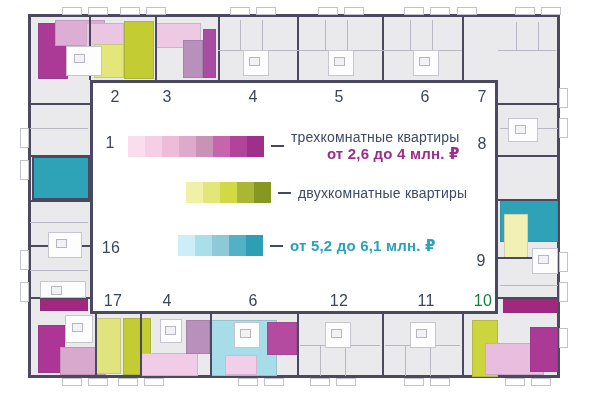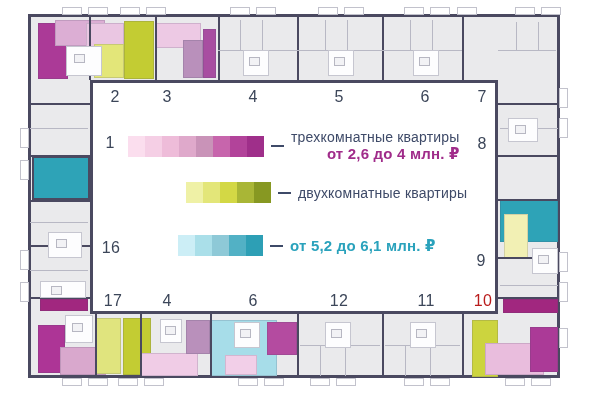--- a/index.html
+++ b/index.html
@@ -217,21 +217,21 @@
   <div id="markers">
       <span class="marker" style="left: 110px; top: 143px; color: rgb(60, 70, 89);">1</span>
       <span class="marker" style="left: 115px; top: 97px; color: rgb(60, 70, 89);">2</span>
       <span class="marker" style="left: 167px; top: 97px; color: rgb(60, 70, 89);">3</span>
       <span class="marker" style="left: 253px; top: 97px; color: rgb(60, 70, 89);">4</span>
       <span class="marker" style="left: 339px; top: 97px; color: rgb(60, 70, 89);">5</span>
       <span class="marker" style="left: 425px; top: 97px; color: rgb(60, 70, 89);">6</span>
       <span class="marker" style="left: 482px; top: 97px; color: rgb(60, 70, 89);">7</span>
       <span class="marker" style="left: 482px; top: 144px; color: rgb(60, 70, 89);">8</span>
       <span class="marker" style="left: 481px; top: 261px; color: rgb(60, 70, 89);">9</span>
-      <span class="marker" style="left: 483px; top: 301px; color: #b91c1c;">10</span>
+      <span class="marker" style="left: 483px; top: 301px; color: #15803d;">10</span>
       <span class="marker" style="left: 426px; top: 301px; color: rgb(60, 70, 89);">11</span>
       <span class="marker" style="left: 339px; top: 301px; color: rgb(60, 70, 89);">12</span>
       <span class="marker" style="left: 253px; top: 301px; color: rgb(60, 70, 89);">6</span>
       <span class="marker" style="left: 167px; top: 301px; color: rgb(60, 70, 89);">4</span>
       <span class="marker" style="left: 113px; top: 301px; color: rgb(60, 70, 89);">17</span>
       <span class="marker" style="left: 111px; top: 248px; color: rgb(60, 70, 89);">16</span>
     </div>
 </div>
 
 </body></html>

